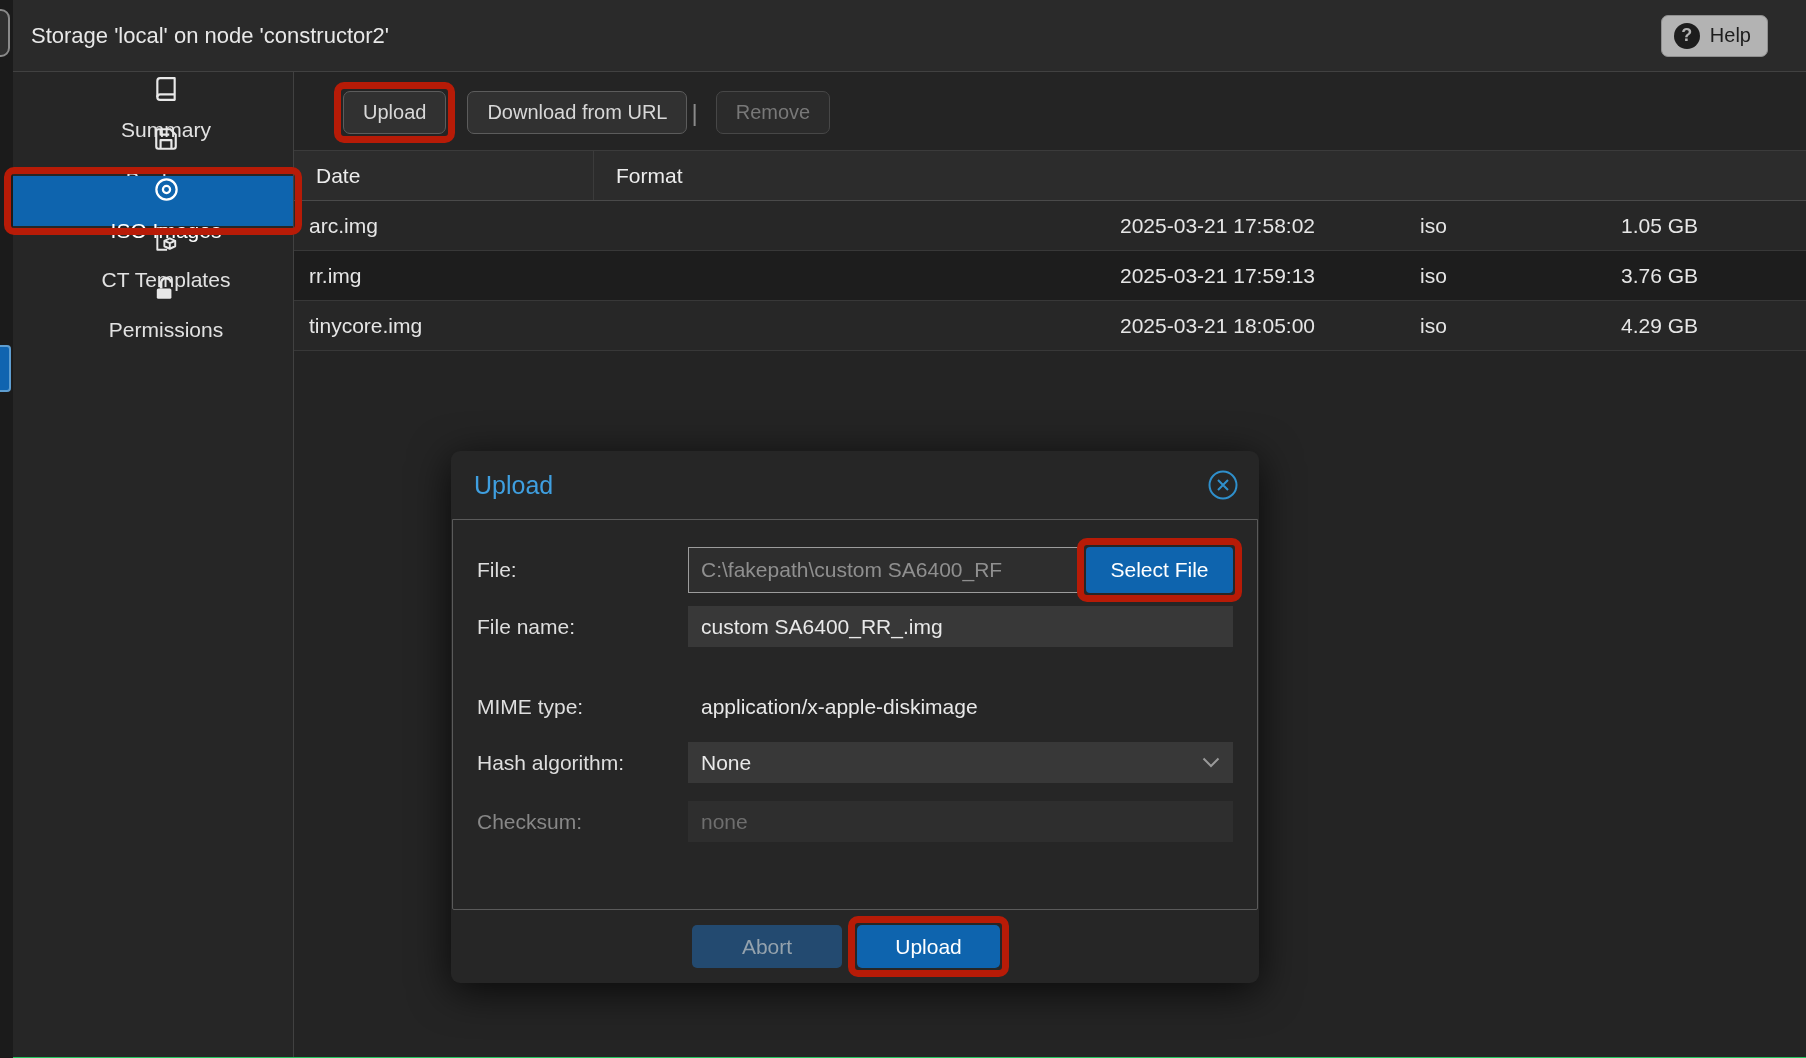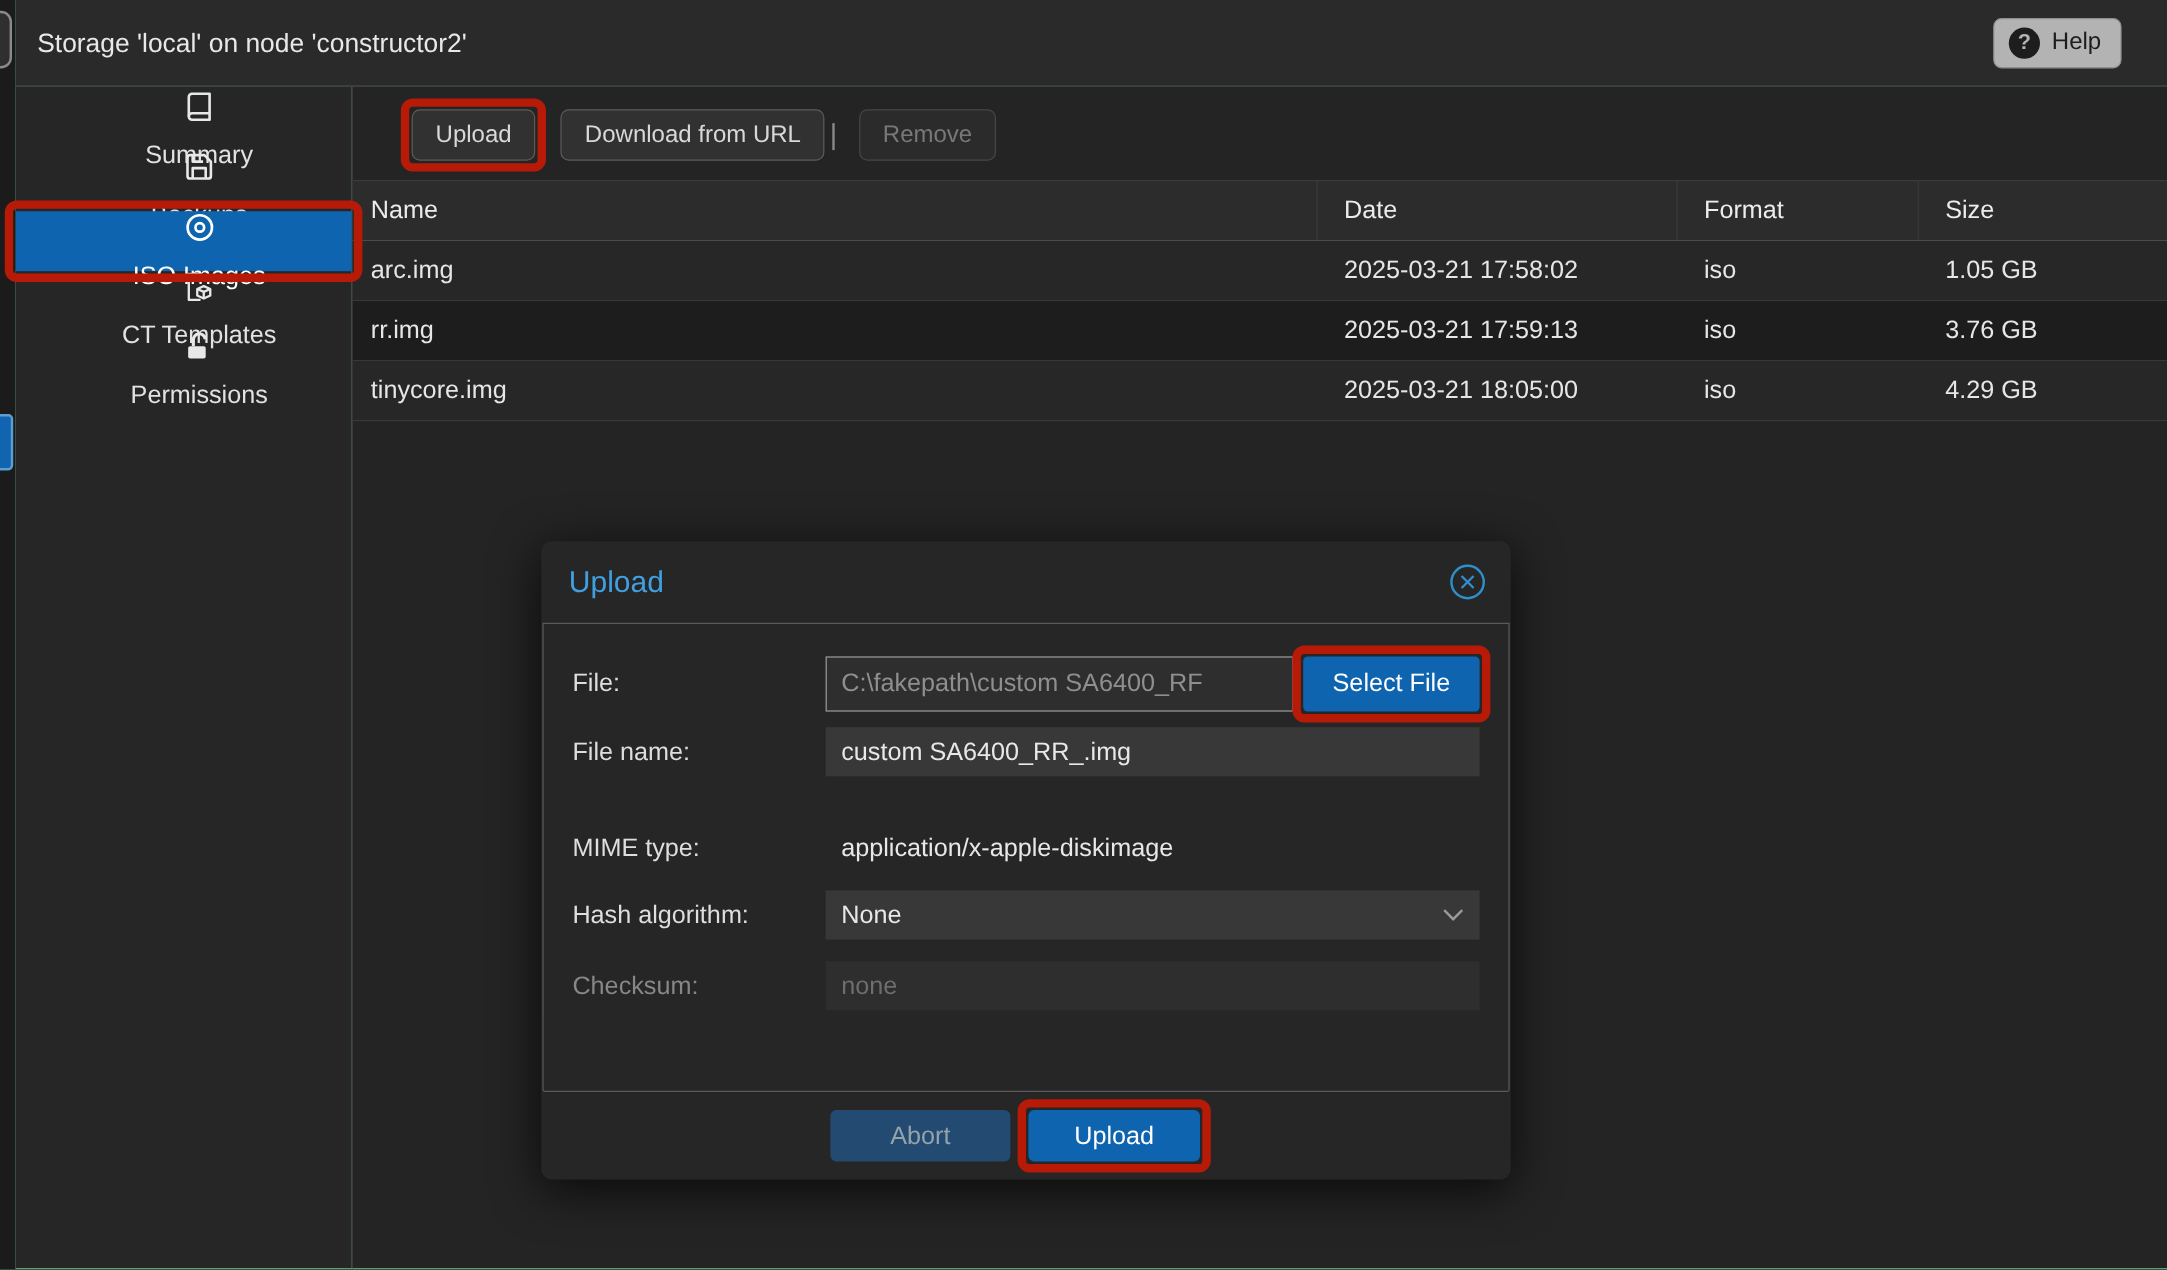--- a/index.html
+++ b/index.html
@@ -1,18 +1,18 @@
 <!DOCTYPE html>
 <html><head>
 <meta charset="utf-8">
 <style>
   * { margin:0; padding:0; box-sizing:border-box; }
   html,body { background:#111; }
   body { font-family:"Liberation Sans","DejaVu Sans",sans-serif; }
-  .page { position:relative; width:1806px; height:1058px; background:#86efac; overflow:hidden; }
+  .page { position:relative; width:1806px; height:1058px; background:#22c55e; overflow:hidden; }
 
   
   .left-strip { position:absolute; left:0; top:0; width:13px; height:1058px; background:#1b1b1b; z-index:2; }
   .strip-top-handle { position:absolute; left:-10px; top:9px; width:20px; height:48px; background:#2f2f2f; border:2px solid #8a8a8a; border-radius:9px; }
   .strip-blue-handle { position:absolute; left:-6px; top:345px; width:17px; height:47px; background:#1064b0; border:2px solid #5e9dd0; border-radius:4px; }
 
   .app { position:absolute; left:13px; top:0; width:1793px; height:1058px; }
 
   
   .hdr { height:72px; background:#2a2a2a; border-bottom:1px solid #414141; display:flex; align-items:center; padding:0 38px 0 18px; }
@@ -153,24 +153,22 @@
             <div class="annot"></div>
           </div>
           <div class="tb-gap"></div>
           <button class="tb-btn">Download from URL</button>
           <span class="tb-sep">|</span>
           <button class="tb-btn disabled">Remove</button>
         </div>
 
         <div class="tbl">
           <div class="trow thead">
-            <div class="th c-name">Name</div>
             <div class="th c-date">Date</div>
             <div class="th c-format">Format</div>
-            <div class="th c-size">Size</div>
           </div>
           <div class="trow drow">
             <div class="td c-name">arc.img</div>
             <div class="td c-date">2025-03-21 17:58:02</div>
             <div class="td c-format">iso</div>
             <div class="td c-size">1.05 GB</div>
           </div>
           <div class="trow drow alt">
             <div class="td c-name">rr.img</div>
             <div class="td c-date">2025-03-21 17:59:13</div>

